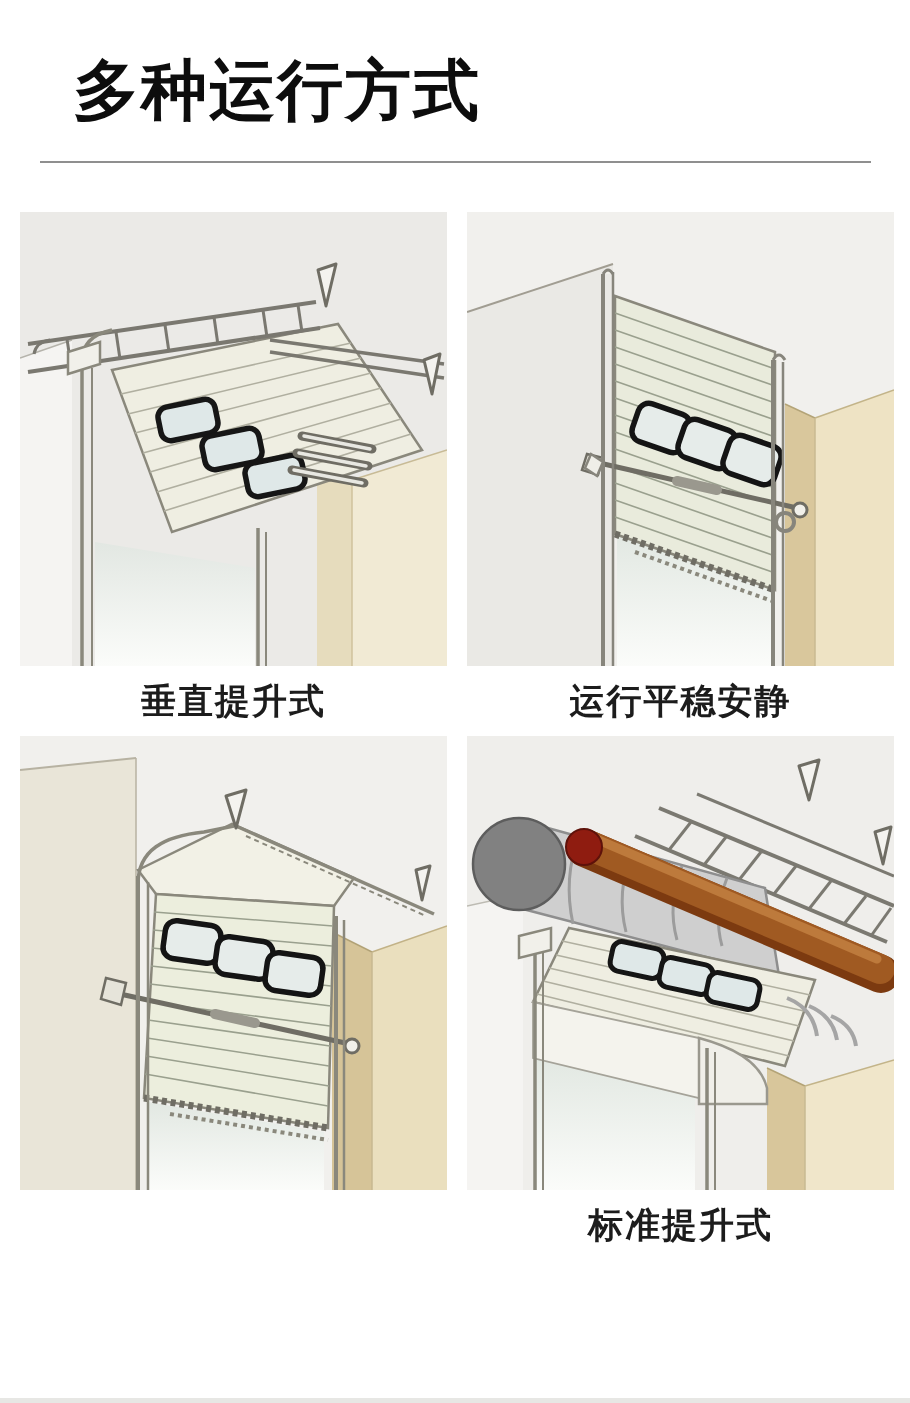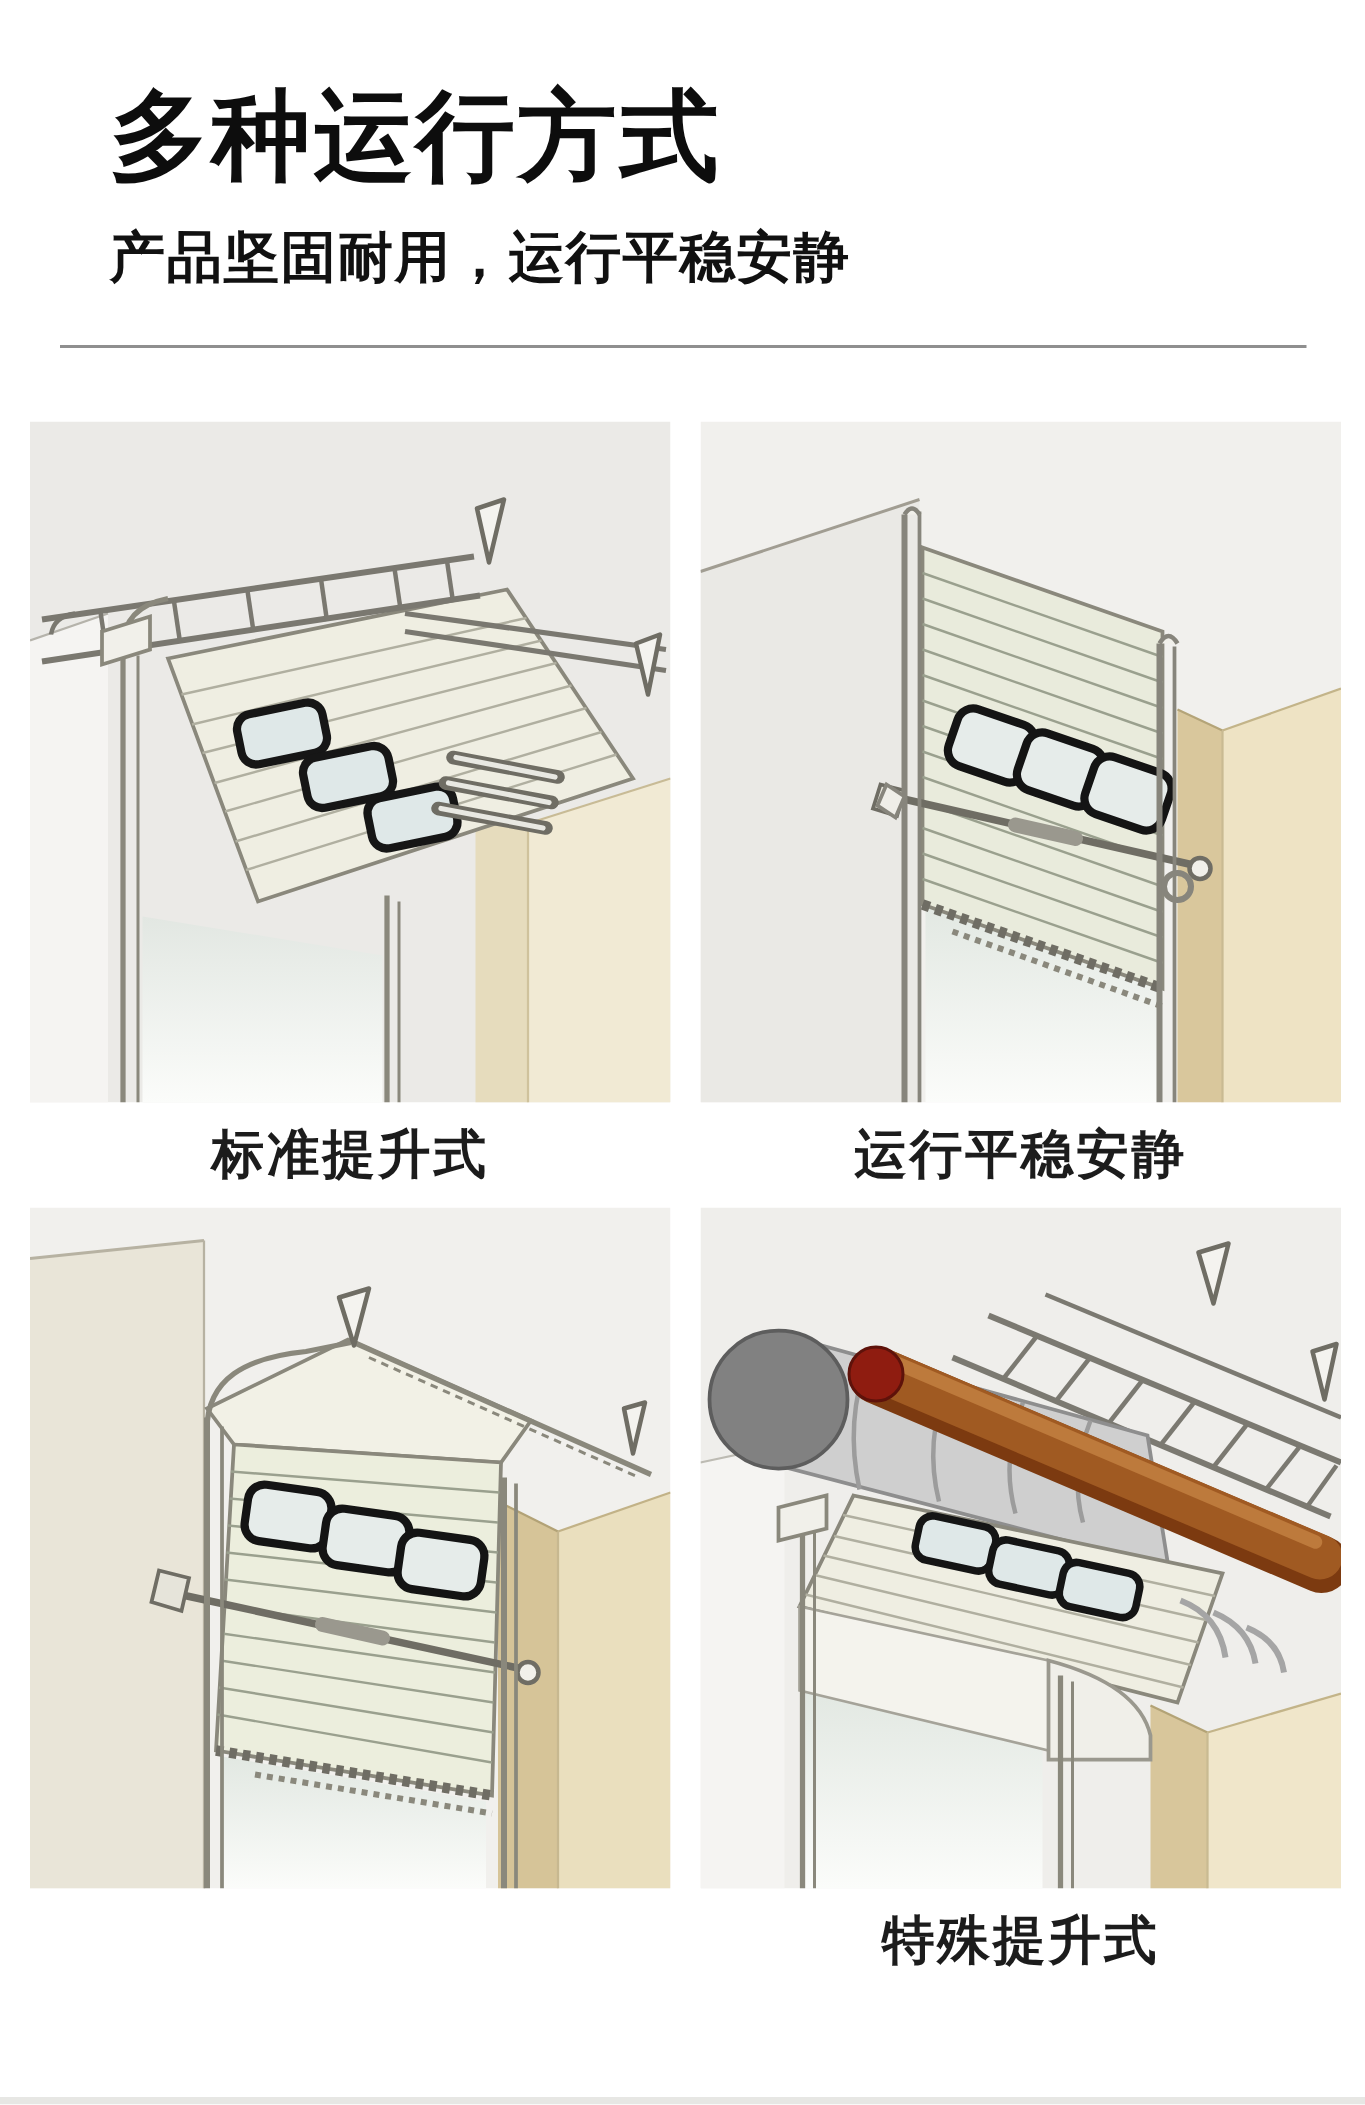--- a/index.html
+++ b/index.html
@@ -31,21 +31,20 @@
   .next-section-edge{
     position:absolute;left:0;bottom:0;width:910px;height:5px;background:#e7e7e4;
   }
   svg{display:block;}
 </style>
 </head>
 <body>
 
 <div class="header">
   <h1 class="title">多种运行方式</h1>
-  <div class="subtitle">产品坚固耐用，运行平稳安静</div>
 </div>
 <div class="divider"></div>
 
 <div class="grid">
 
   <div class="cell">
     <svg class="fig" viewBox="0 0 427 454">
       <defs>
         <linearGradient id="g1" x1="0" y1="0" x2="0" y2="1">
           <stop offset="0" stop-color="#e2e7e2"></stop>
@@ -117,21 +116,21 @@
       </g>
       <g stroke="#8a887c">
         <line x1="62" y1="150" x2="62" y2="454" stroke-width="3.5"></line>
         <line x1="72" y1="156" x2="72" y2="454" stroke-width="2"></line>
         <line x1="238" y1="316" x2="238" y2="454" stroke-width="3.5"></line>
         <line x1="246" y1="320" x2="246" y2="454" stroke-width="2"></line>
         <path d="M62,150 q0,-26 30,-32" fill="none" stroke-width="3.5"></path>
         <polygon points="48,140 80,130 80,152 48,162" fill="#f1f0ea" stroke-width="2.5"></polygon>
       </g>
     </svg>
-    <div class="caption">标准提升式</div>
+    <div class="caption">垂直提升式</div>
   </div>
 
   <div class="cell">
     <svg class="fig" viewBox="0 0 427 454">
       <defs>
         <linearGradient id="g2" x1="0" y1="0" x2="0" y2="1">
           <stop offset="0" stop-color="#e2e8e2"></stop>
             <stop offset="1" stop-color="#fbfcfa"></stop>
         </linearGradient>
       </defs>
@@ -350,18 +349,18 @@
         <path d="M364,280 q22,9 25,30"></path>
       </g>
       <g stroke="#8a887c">
         <line x1="68" y1="212" x2="68" y2="454" stroke-width="3.5"></line>
         <line x1="76" y1="216" x2="76" y2="454" stroke-width="2"></line>
         <line x1="240" y1="312" x2="240" y2="454" stroke-width="3.5"></line>
         <line x1="248" y1="316" x2="248" y2="454" stroke-width="2"></line>
         <polygon points="52,200 84,192 84,214 52,222" fill="#f1f0ea" stroke-width="2.5"></polygon>
       </g>
     </svg>
-    <div class="caption">特殊提升式</div>
+    <div class="caption">标准提升式</div>
   </div>
 
 </div>
 
 <div class="next-section-edge"></div>
 
 </body></html>

